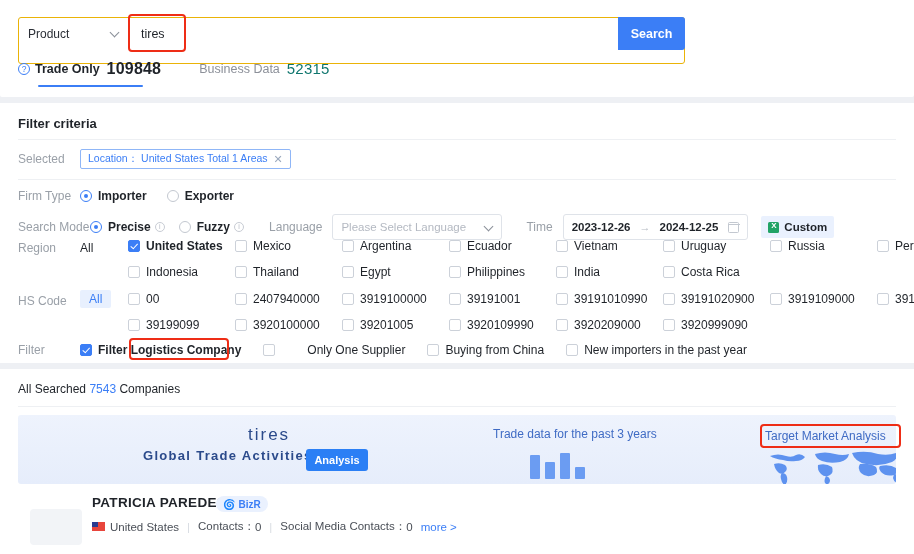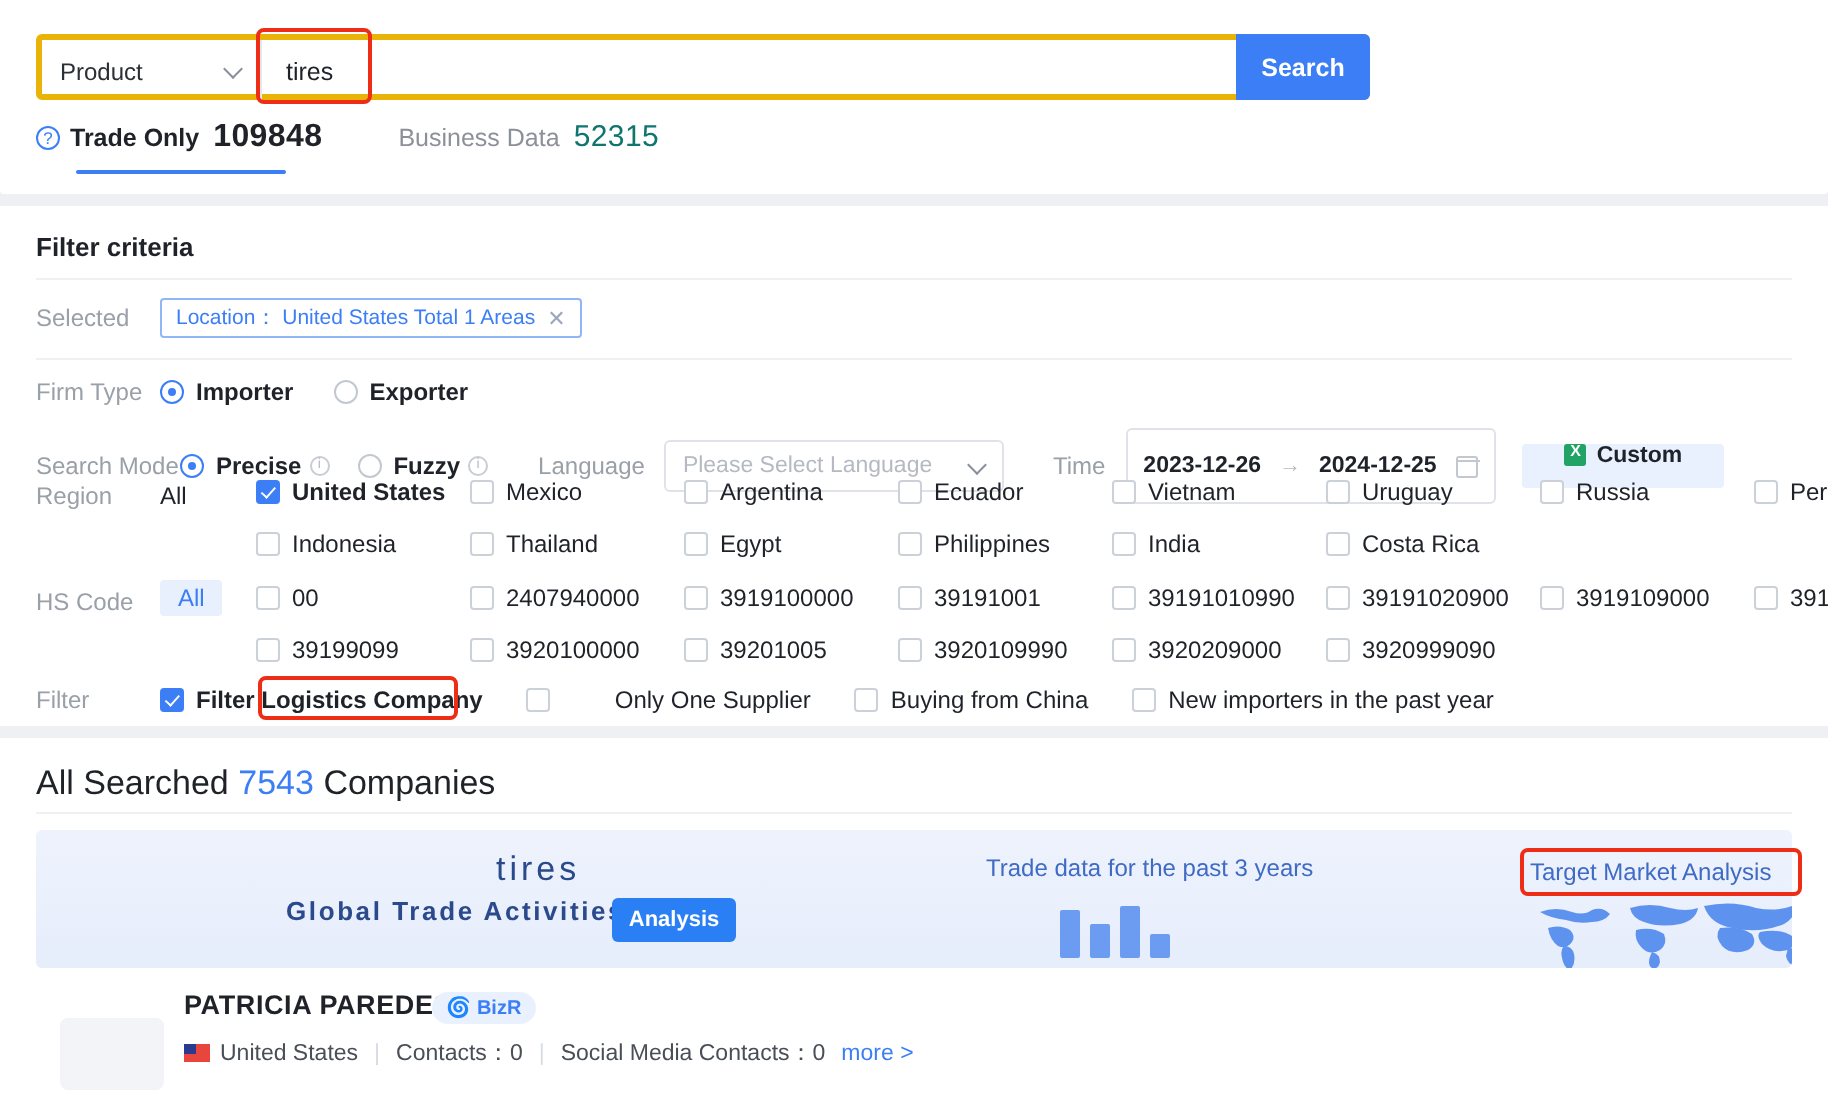--- a/index.html
+++ b/index.html
@@ -12,22 +12,22 @@
     overflow: hidden;
   }
   .page { width: 914px; height: 554px; position: relative; background:#eef0f4; }
 
   
   .search-card {
     position:absolute; left:0; top:0; width:914px; height:97px;
     background:#fff; border-radius:0 0 2px 2px;
   }
   .search-bar {
-    position:absolute; left:18px; top:17px; width:667px; height:33px;
-    border:3px solid #eab308; border-radius:3px; display:flex; background:#fff;
+    position:absolute; left:18px; top:17px; width:667px; height:47px;
+    border:1px solid #eab308; border-radius:3px; display:flex; background:#fff;
   }
   .cat-select {
     width:110px; height:31px; display:flex; align-items:center;
     padding:0 9px; border-right:1px solid #e4e7ed; position:relative;
     font-size:12px; color:#2b2f36; cursor:pointer;
   }
   .cat-select .lbl { flex:1; }
   .chev { width:9px; height:9px; position:relative; }
   .chev:after{
     content:""; position:absolute; left:0; top:0;
@@ -108,52 +108,52 @@
   }
   .cbx .cl { font-size:12px; color:#1f2329; white-space:nowrap; }
   .cbx.on .cl { font-weight:bold; }
 
   .sel-box {
     display:inline-flex; align-items:center; width:170px; height:26px;
     border:1px solid #dfe3e9; border-radius:3px; padding:0 8px; background:#fff; cursor:pointer;
   }
   .sel-box .ph { flex:1; font-size:11.5px; color:#b4b9c2; }
   .date-box {
-    display:inline-flex; align-items:center; height:38px; border:1px solid #dfe3e9;
+    display:inline-flex; align-items:center; height:26px; border:1px solid #dfe3e9;
     border-radius:3px; padding:0 8px; background:#fff; cursor:pointer;
   }
   .date-box .d { font-size:11.5px; color:#1f2329; font-weight:bold; }
   .date-box .arr { margin:0 9px; color:#b4b9c2; font-size:11px; }
   .cal {
     width:11px; height:11px; border:1.2px solid #c3c8d0; border-radius:1.5px; margin-left:10px; position:relative; flex:none;
   }
   .cal:after{content:"";position:absolute;left:-1.2px;right:-1.2px;top:1.4px;height:1.2px;background:#c3c8d0;}
   .custom-btn {
-    display:inline-flex; align-items:flex-start; height:22px; padding:0 21px;
+    display:inline-flex; align-items:center; height:22px; padding:0 7px;
     background:#eaf1fe; border-radius:2px; cursor:pointer; margin-left:13px;
   }
   .xls { width:11px; height:11px; background:#21a366; border-radius:1.5px; margin-right:5px; position:relative; flex:none;}
   .xls:after{content:"X"; position:absolute; left:0; top:-1px; width:11px; text-align:center; font-size:8px; color:#fff; font-weight:bold;}
   .custom-btn .ct { font-size:11.5px; color:#1f2329; font-weight:bold; }
 
   .all-btn { font-size:12px; color:#1f2329; cursor:pointer; }
   .all-btn.sel { background:#e8f0fe; color:#3b7ef6; padding:2px 9px; border-radius:2px; }
 
   .grid8 { display:grid; grid-template-columns:repeat(8, 107px); row-gap:12px; }
   .grid8 .cbx { overflow:hidden; }
 
   
   #anno-us { left:129px; top:235px; width:100px; height:22px; }
   #anno-tma { left:760px; top:424px; width:141px; height:24px; }
 
   
   .results-card {
     position:absolute; left:0; top:369px; width:914px; height:185px; background:#fff;
   }
-  .searched { position:absolute; left:18px; top:13px; font-size:17px; color:#1f2329; }
+  .searched { position:absolute; left:18px; top:13px; font-size:12px; color:#1f2329; }
   .searched .num { color:#3b7ef6; }
   .banner {
     position:absolute; left:18px; top:46px; width:878px; height:69px;
     background:linear-gradient(180deg,#eef3fd 0%, #e6edfb 100%); border-radius:3px; overflow:hidden;
   }
   .b-title { position:absolute; left:230px; top:10px; font-size:17px; color:#2b4a8b; letter-spacing:2px; }
   .b-sub { position:absolute; left:125px; top:33px; font-size:13px; color:#2b4a8b; letter-spacing:1.3px; font-weight:bold;}
   .b-btn {
     position:absolute; left:288px; top:34px; width:62px; height:22px; background:#2b7ff5; color:#fff;
     border:none; border-radius:3px; font-family:"Liberation Sans", sans-serif; font-size:11px; font-weight:bold; cursor:pointer;

